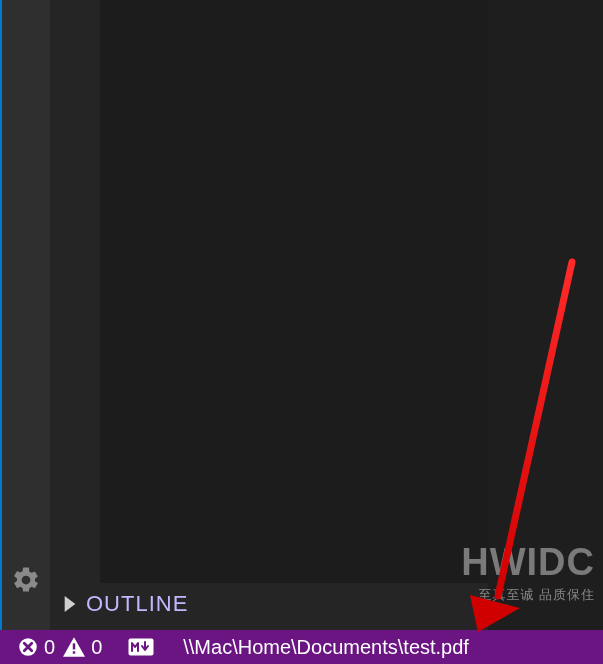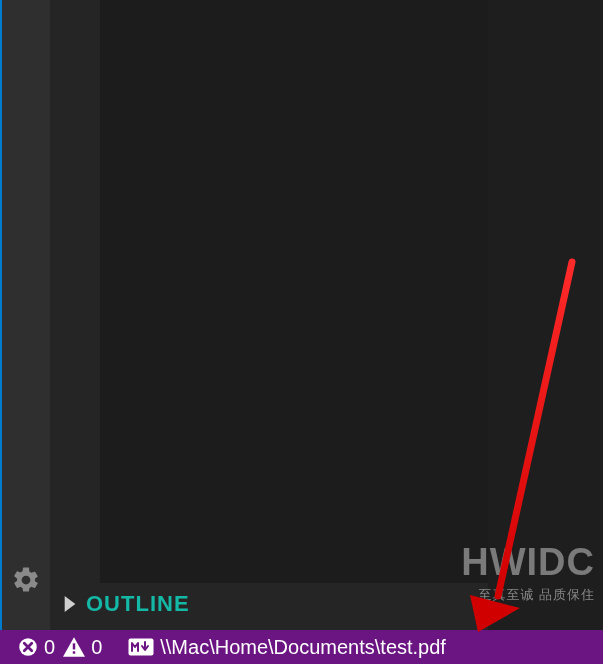--- a/index.html
+++ b/index.html
@@ -25,37 +25,37 @@
   .side-panel .inner {
     position: absolute; left: 50px; top: 0; width: 388px; height: 583px;
     background: #1c1c1c;
   }
   .outline-header {
     position: absolute; left: 0; bottom: 6px; height: 40px; width: 100%;
     display: flex; align-items: center; color: #d0d0d0;
     padding-left: 14px; cursor: pointer;
   }
   .outline-header .chev { margin-right: 10px; display: inline-flex; }
-  .outline-header .label { font-size: 22px; font-weight: 700; letter-spacing: 1px; color: #14b8a6; }
+  .outline-header .label { font-size: 22px; font-weight: 400; letter-spacing: 1px; color: #c4b5fd; }
 
   .right-strip {
     position: absolute; left: 488px; top: 0; width: 115px; height: 630px;
     background: #1e1e1e;
   }
 
   .statusbar {
     position: absolute; left: 0; bottom: 0; width: 603px; height: 34px;
     background: #6b1582;
     display: flex; align-items: center; color: #ffffff;
     padding: 0 18px; gap: 8px;
   }
   .sb-item { display: inline-flex; align-items: center; gap: 6px; cursor: pointer; }
   .sb-count { font-size: 20px; font-weight: 400; }
   .sb-spacer { width: 10px; }
-  .sb-path { font-size: 20px; font-weight: 400; white-space: nowrap; }
+  .sb-path { font-size: 20px; font-weight: 400; white-space: nowrap; margin-left: 23px; }
 
   
   .wm {
     position: absolute; right: 8px; bottom: 60px; text-align: right; pointer-events: none;
   }
   .wm .big { font-size: 38px; font-weight: 800; color: #7a7a7a; letter-spacing: 1px; }
   .wm .small { font-size: 13px; color: #888; letter-spacing: 1px; margin-top: 2px; }
 
   
   .arrow { position: absolute; left: 0; top: 0; pointer-events: none; }

